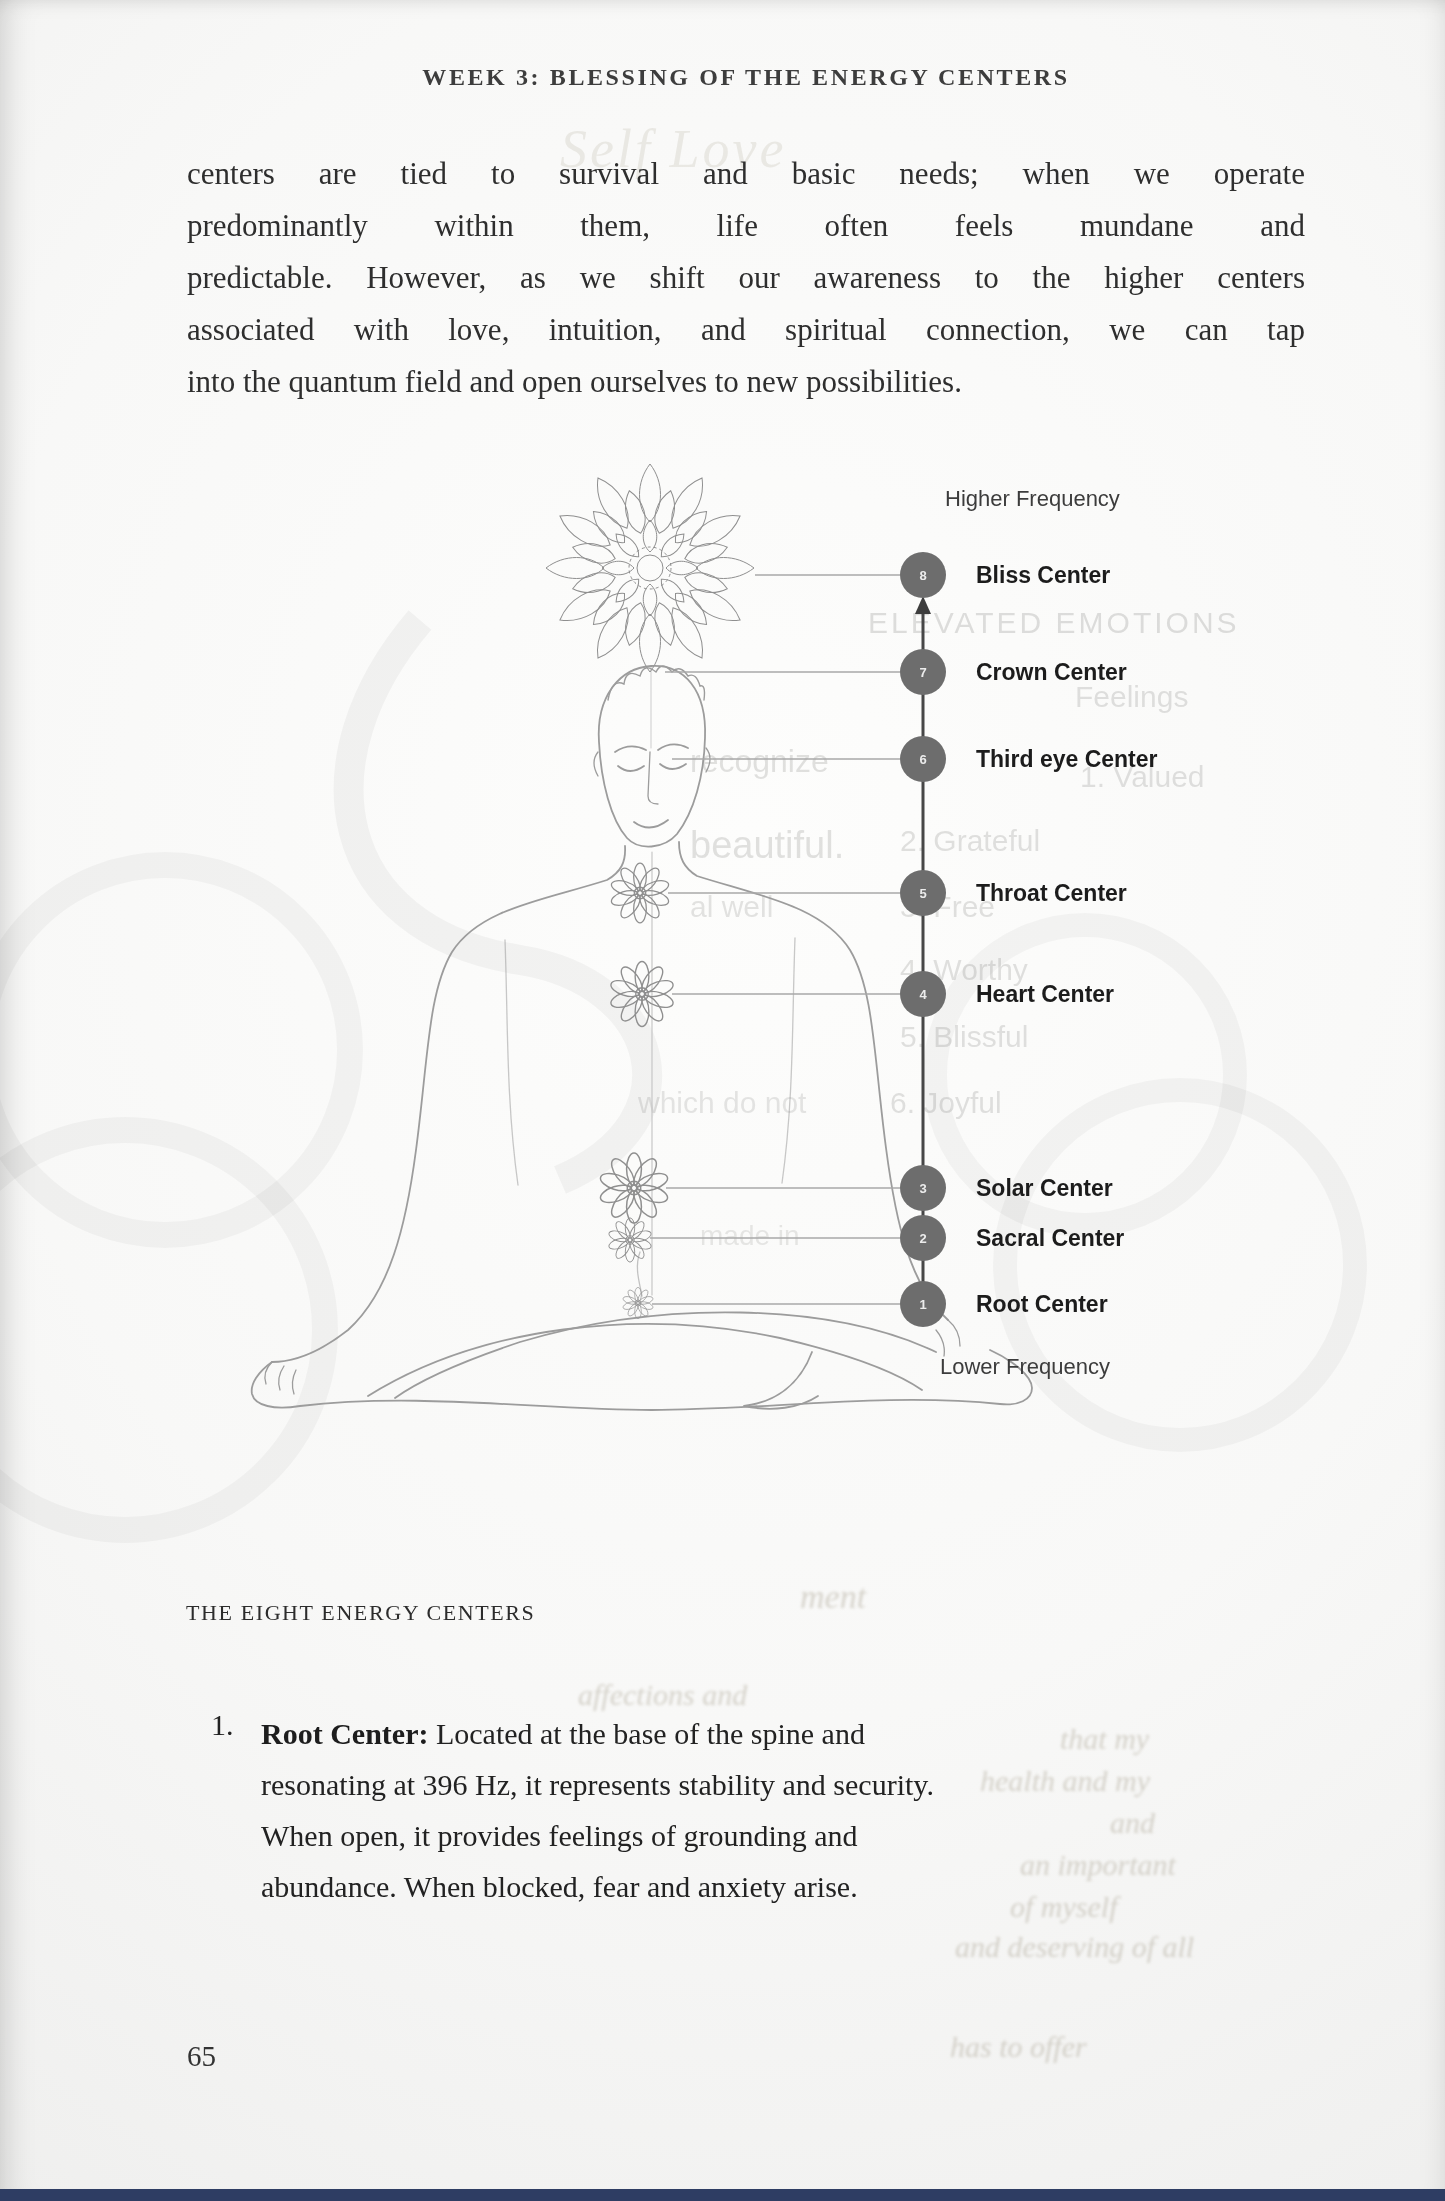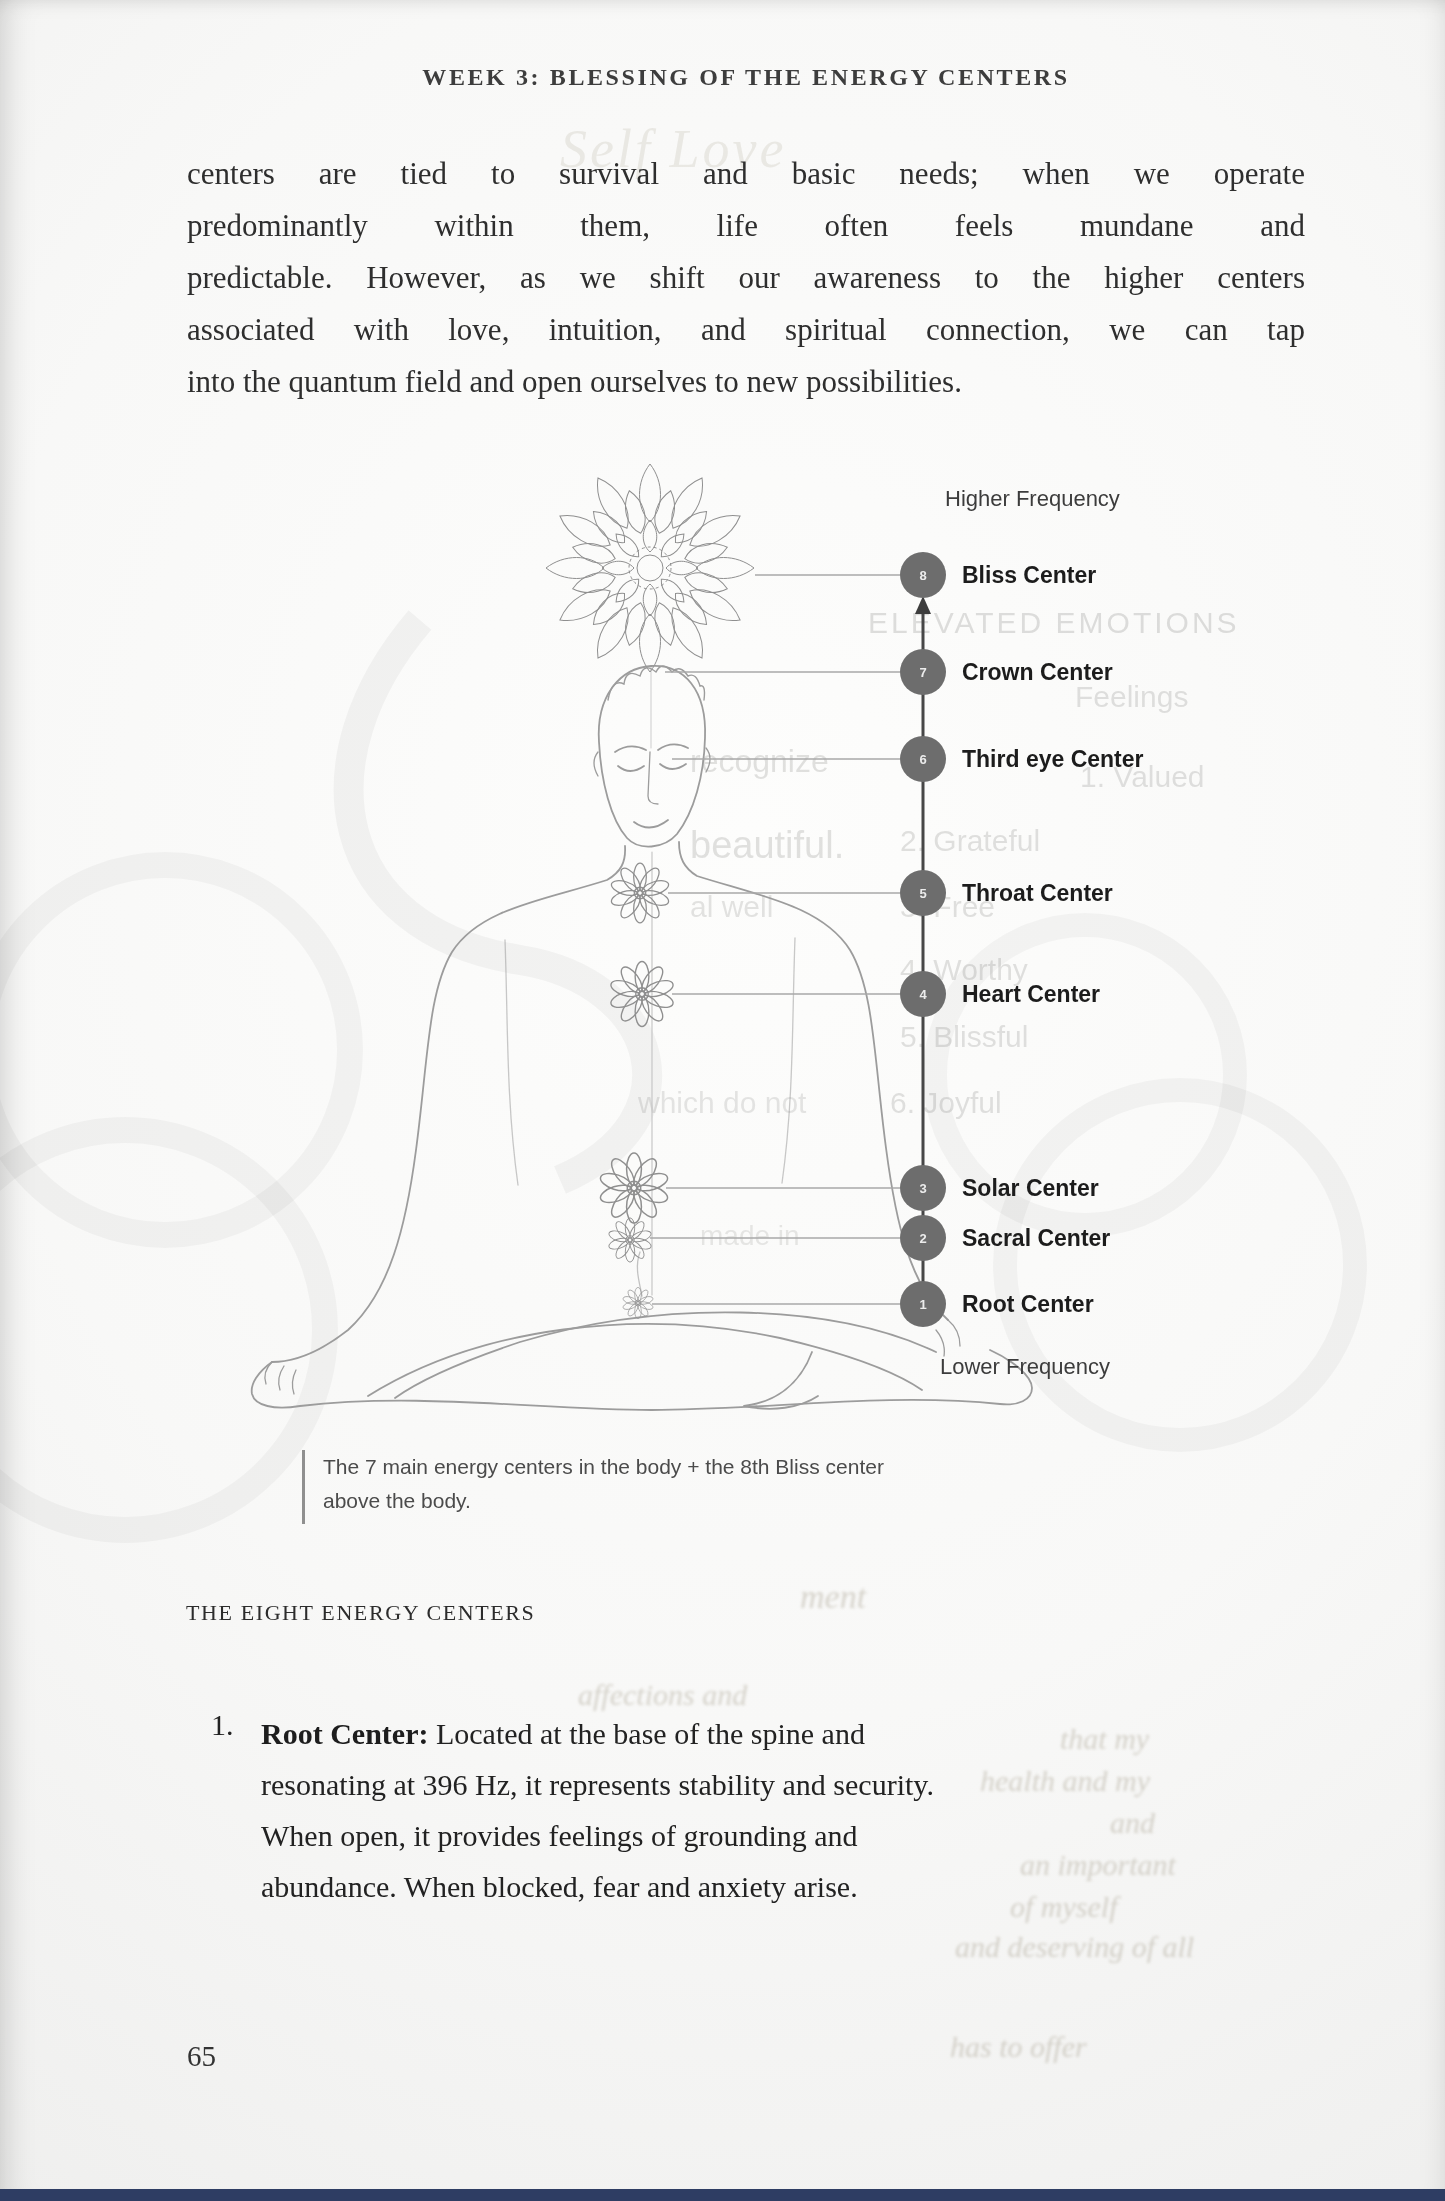--- a/index.html
+++ b/index.html
@@ -20,21 +20,21 @@
   
   .g{position:absolute;font-family:"Liberation Sans", sans-serif;color:#8f8f8c;pointer-events:none;white-space:nowrap;}
   .gs{position:absolute;font-family:"Liberation Serif", serif;font-style:italic;color:#9b937f;opacity:.38;
       filter:blur(1.5px);pointer-events:none;white-space:nowrap;}
   
   .art{position:absolute;left:0;top:0;pointer-events:none;}
   .freq{position:absolute;font-family:"Liberation Sans", sans-serif;font-size:22px;color:#3c3c3c;white-space:nowrap;}
   .crow{position:absolute;left:900px;height:46px;display:flex;align-items:center;}
   .cnum{width:46px;height:46px;border-radius:50%;background:#6d6d6d;display:flex;align-items:center;justify-content:center;flex:0 0 auto;}
   .cnum span{font-family:"Liberation Sans", sans-serif;font-size:13px;font-weight:bold;color:#ececec;}
-  .clabel{margin-left:16px;font-family:"Liberation Sans", sans-serif;font-size:23px;font-weight:bold;color:#1c1c1c;white-space:nowrap;}
+  .clabel{margin-left:30px;font-family:"Liberation Sans", sans-serif;font-size:23px;font-weight:bold;color:#1c1c1c;white-space:nowrap;}
   .cap{position:absolute;left:302px;top:1450px;display:flex;}
   .capbar{width:3px;height:74px;background:#8f8f8f;flex:0 0 auto;}
   .captext{margin-left:18px;font-family:"Liberation Sans", sans-serif;font-size:21px;line-height:34px;color:#4b4b4b;}
   .h2{position:absolute;left:186px;top:1600px;font-size:22px;letter-spacing:1.6px;color:#2c2c2c;}
   .li-num{position:absolute;left:211px;top:1708px;font-size:30px;color:#222222;}
   .li-body{position:absolute;left:261px;top:1708px;width:900px;font-size:30px;line-height:51px;color:#222222;}
   .li-body strong{font-weight:bold;color:#1d1d1d;}
   .pageno{position:absolute;left:187px;top:2040px;width:1118px;text-align:left;font-size:29px;color:#333333;}
   .botbar{position:absolute;left:0;bottom:0;width:100%;height:12px;background:#2e3d63;}
 </style>
@@ -240,27 +240,20 @@
       </div>
     <div class="clabel">Sacral Center</div>
   </div>
   <div class="crow" style="top:1281px;">
     <div class="cnum">
         <span>1</span>
       </div>
     <div class="clabel">Root Center</div>
   </div>
 
-  <div class="cap">
-    <div class="capbar"></div>
-    <div class="captext">
-      <div>The 7 main energy centers in the body + the 8th Bliss center</div>
-      <div>above the body.</div>
-    </div>
-  </div>
 
   <div class="h2">THE EIGHT ENERGY CENTERS</div>
 
   <div class="li-num">1.</div>
   <div class="li-body">
     <div><strong>Root Center:</strong> <span>Located at the base of the spine and</span></div>
     <div>resonating at 396 Hz, it represents stability and security.</div>
     <div>When open, it provides feelings of grounding and</div>
     <div>abundance. When blocked, fear and anxiety arise.</div>
   </div>

